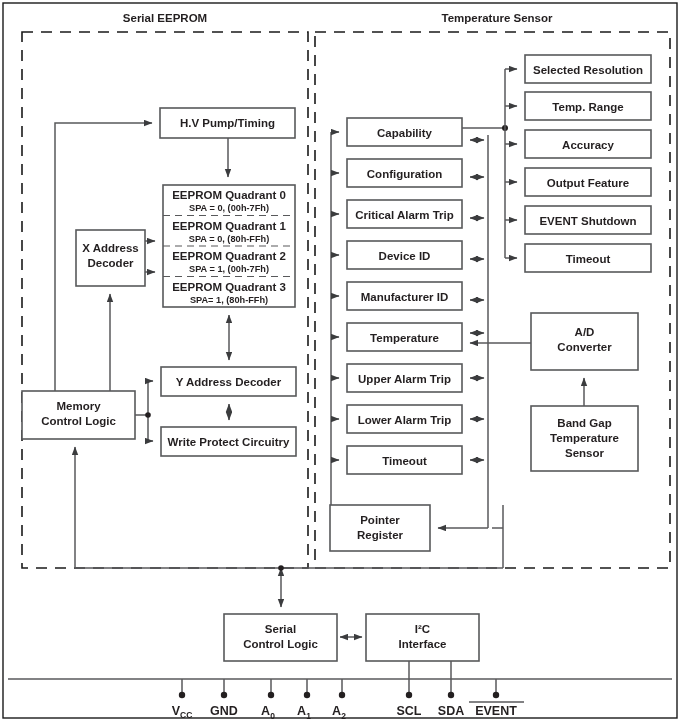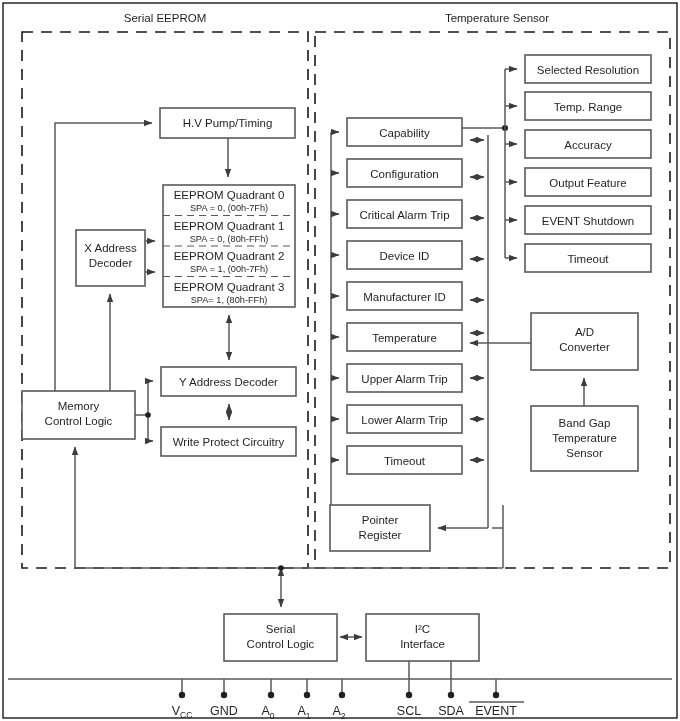--- a/index.html
+++ b/index.html
@@ -10,20 +10,21 @@
   body {
     width: 680px;
     height: 721px;
     font-family: "Liberation Sans", sans-serif;
     overflow: hidden;
   }
   #diagram-root {
     position: relative;
     width: 680px;
     height: 721px;
+    font-weight: bold;
   }
   svg#block-diagram {
     display: block;
     width: 680px;
     height: 721px;
   }
   .box-rect {
     fill: #ffffff;
     stroke: #58595b;
     stroke-width: 1.6;

